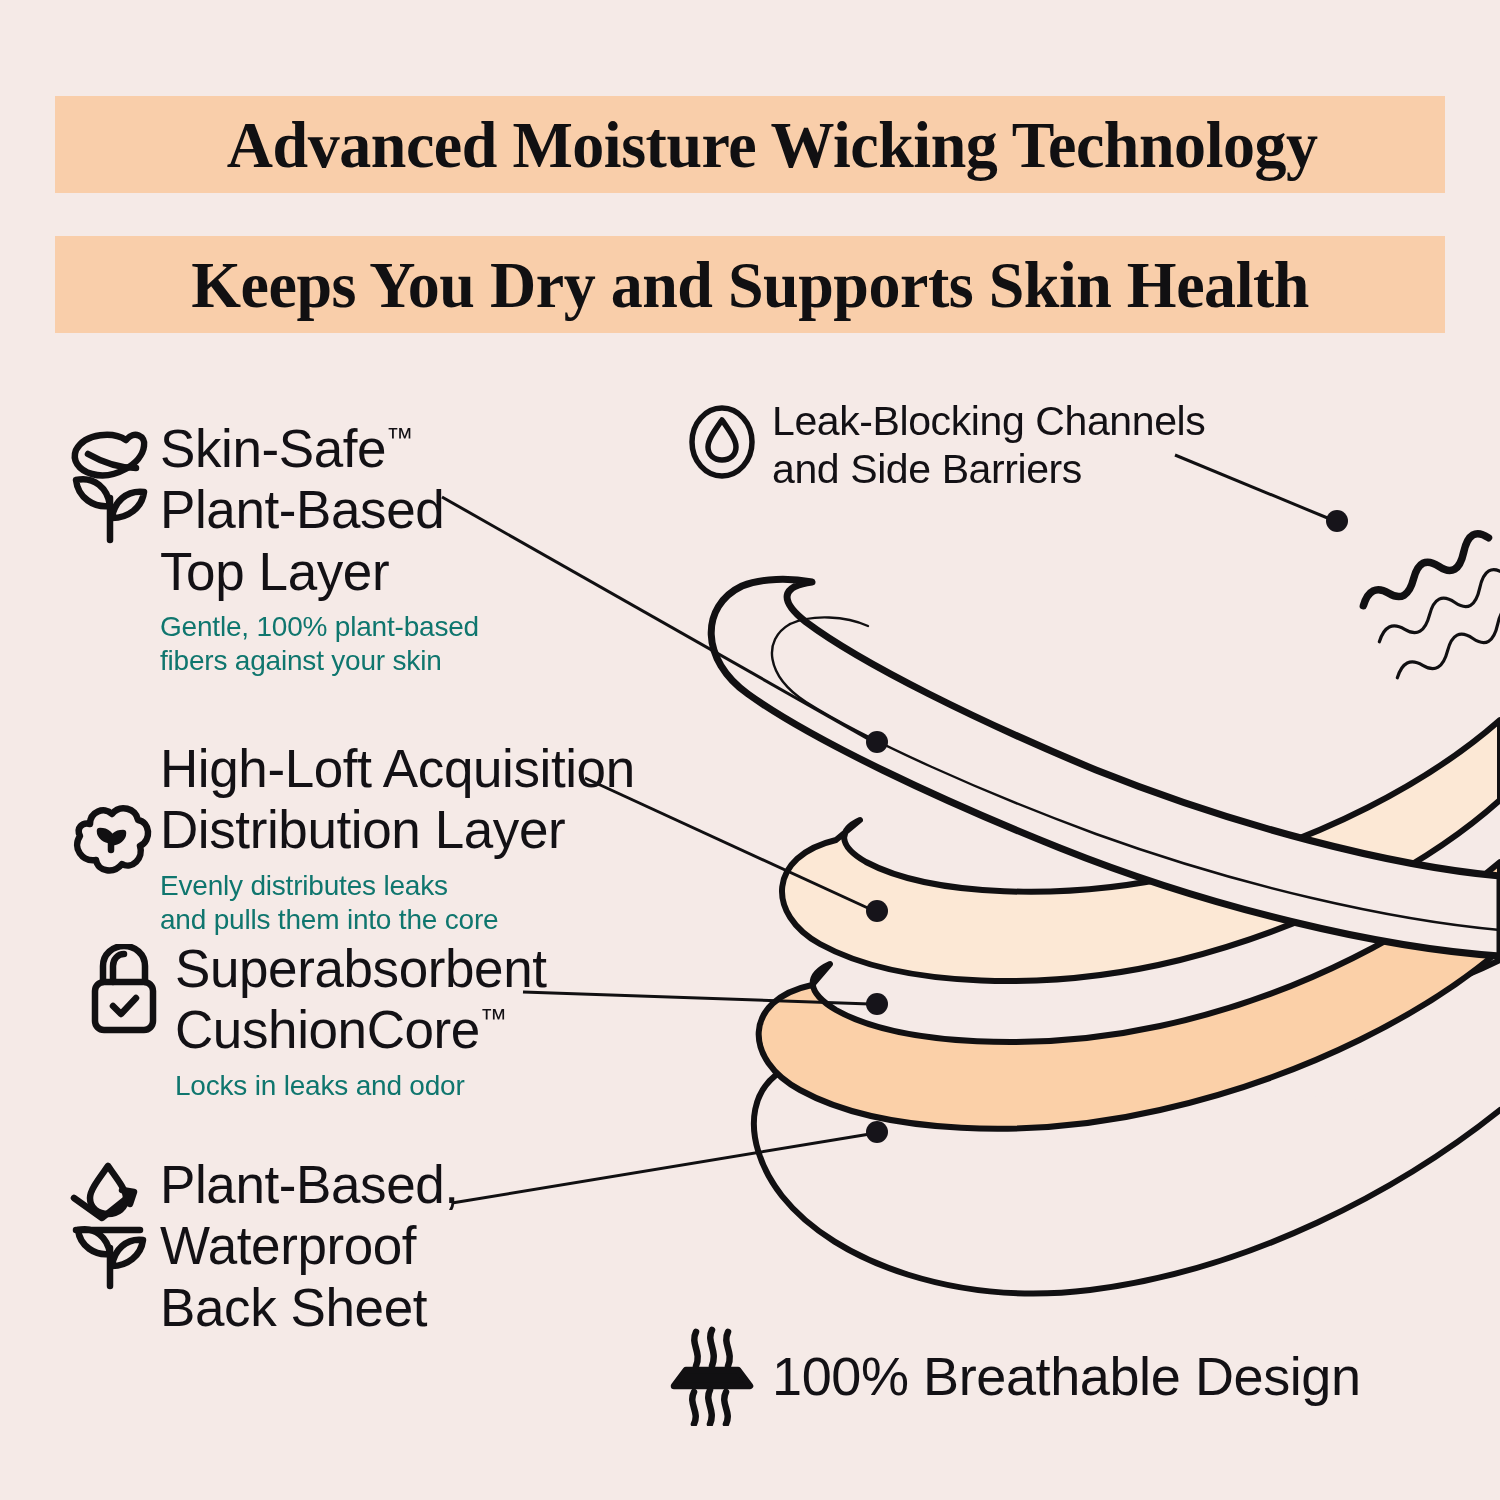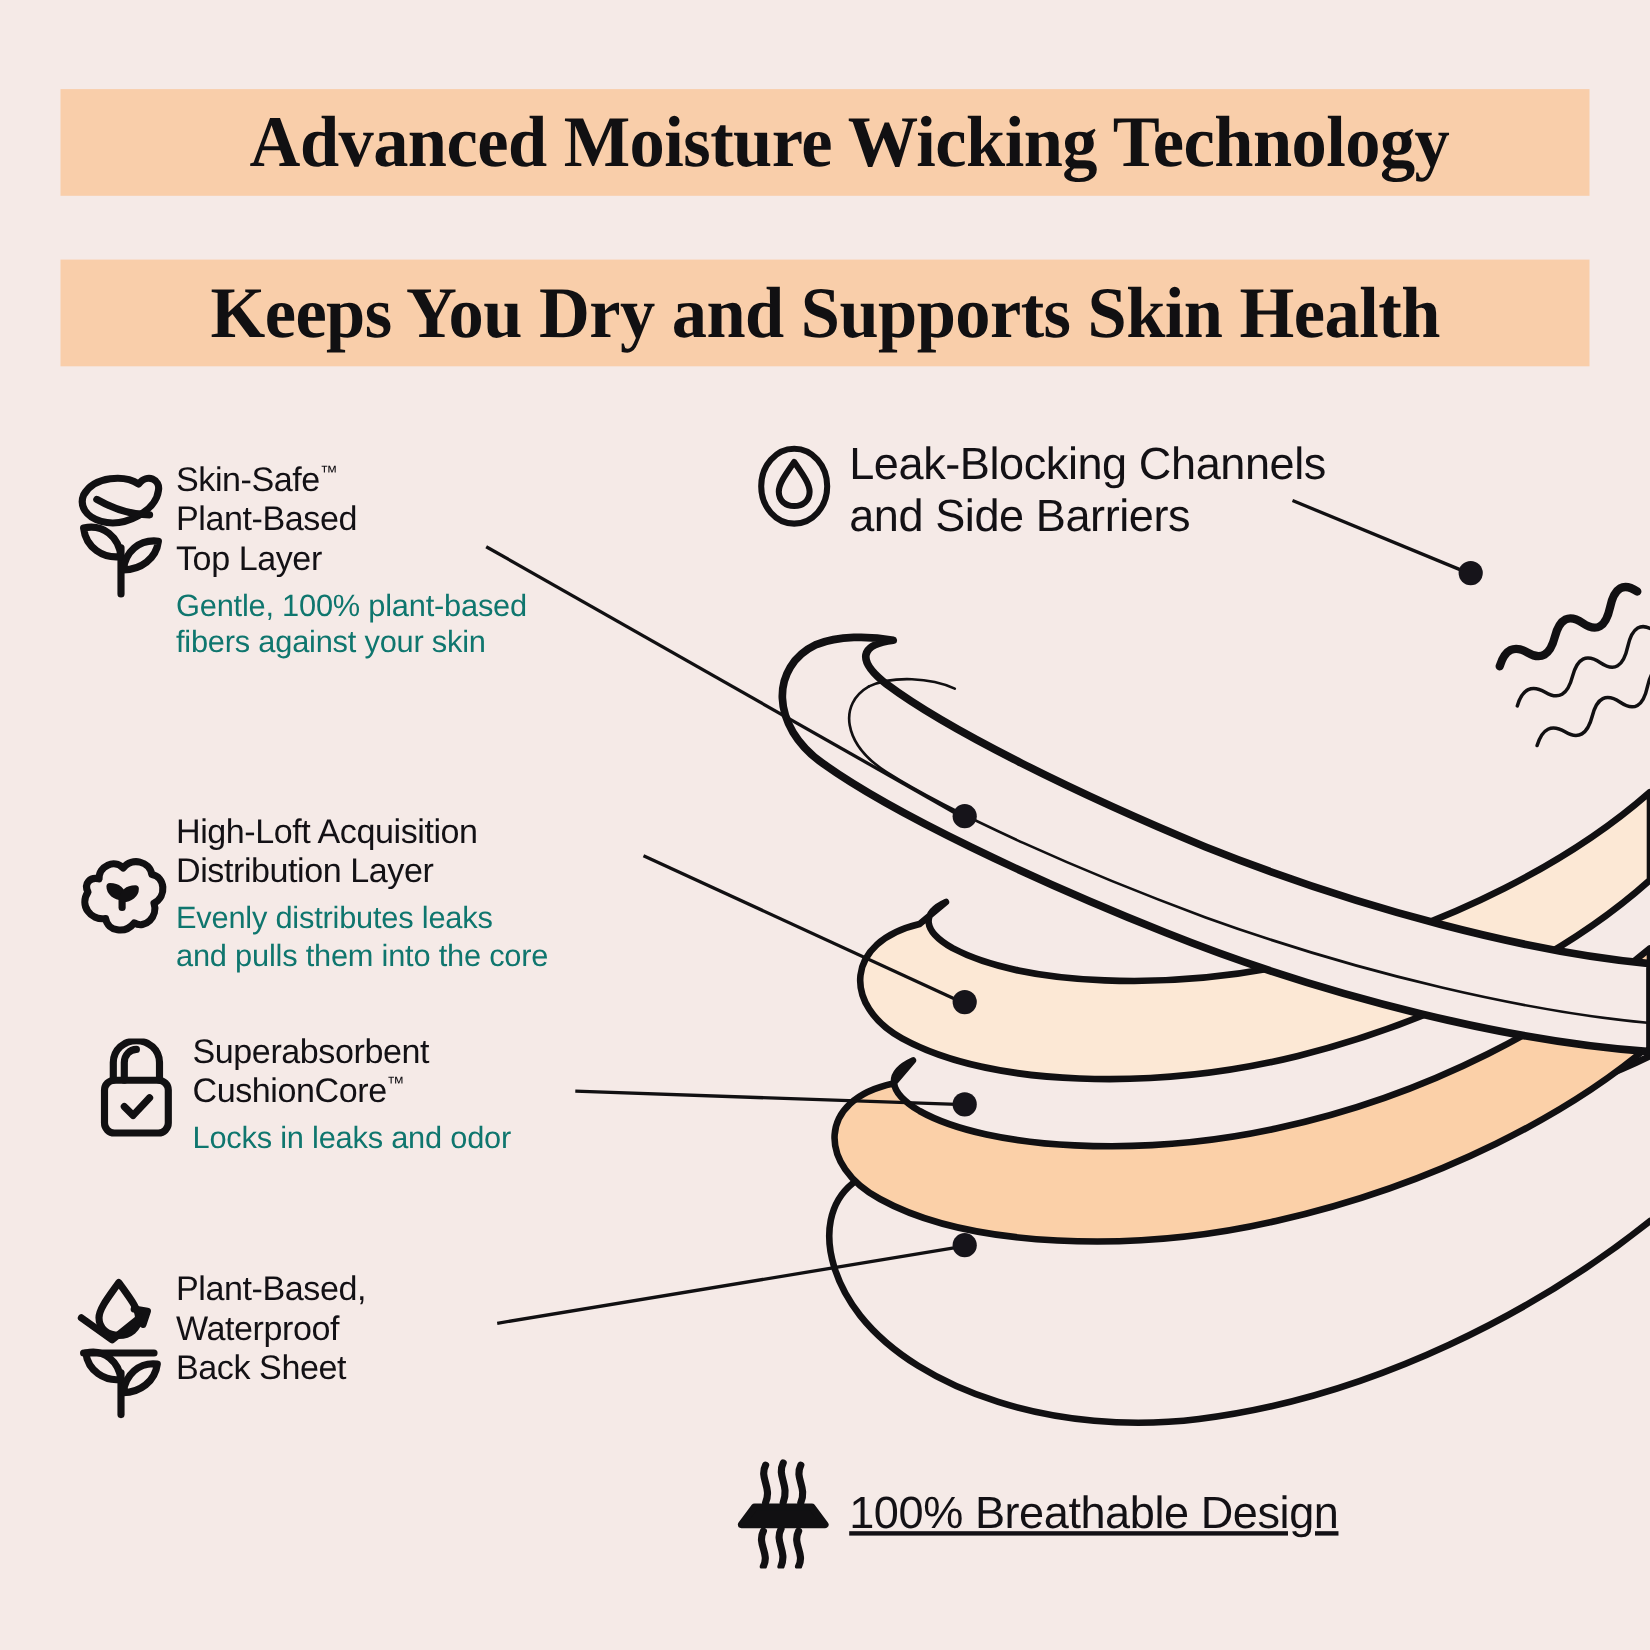--- a/index.html
+++ b/index.html
@@ -16,21 +16,21 @@
   .hl-band {
     position:absolute;
     left:55px;
     width:1390px;
     height:97px;
     background:#f9ceaa;
     display:flex;
     align-items:center;
     justify-content:center;
   }
-  .hl-band.b1 { top:81px;padding-left:44px; }
+  .hl-band.b1 { top:96px;padding-left:44px; }
   .hl-band.b2 { top:188px;margin-top:48px; }
   .hl-text {
     font-family:"Liberation Serif", serif;
     font-weight:700;
     font-size:66px;
     color:#111012;
     letter-spacing:-0.5px;
     white-space:nowrap;
     transform:scaleX(0.97);
     line-height:1;
@@ -44,21 +44,21 @@
   }
   .feature .ficon {
     flex:0 0 auto;
     width:92px;
     display:flex;
     justify-content:flex-start;
     padding-top:6px;
   }
   .feature .ftext { flex:1 1 auto; }
   .f-title {
-    font-size:31px;
+    font-size:53px;
     line-height:1.16;
     color:#131115;
     font-weight:400;
     letter-spacing:-0.4px;
     white-space:pre-line;
   }
   .f-sub {
     margin-top:8px;
     font-size:28px;
     line-height:1.2;
@@ -78,21 +78,21 @@
     left:686px; top:398px; width:640px;
   }
   #feat-leak .ficon { width:86px; padding-top:2px; }
   #feat-leak .f-title { font-size:41px; }
 
   
   #feat-breathe {
     left:664px; top:1326px; width:700px; align-items:center;
   }
   #feat-breathe .ficon { width:108px; padding-top:0; }
-  #feat-breathe .f-title { font-size:41px;text-decoration:underline; }
+  #feat-breathe .f-title { font-size:54px; }
 
   .diagram { position:absolute; left:0; top:0; width:1500px; height:1500px; }
   .sup { font-size:0.52em; vertical-align:0.72em; letter-spacing:0; }
 </style>
 </head>
 <body>
 
 <div class="headline">
   <div class="hl-band b1">
     <span class="hl-text">Advanced Moisture Wicking Technology</span>

